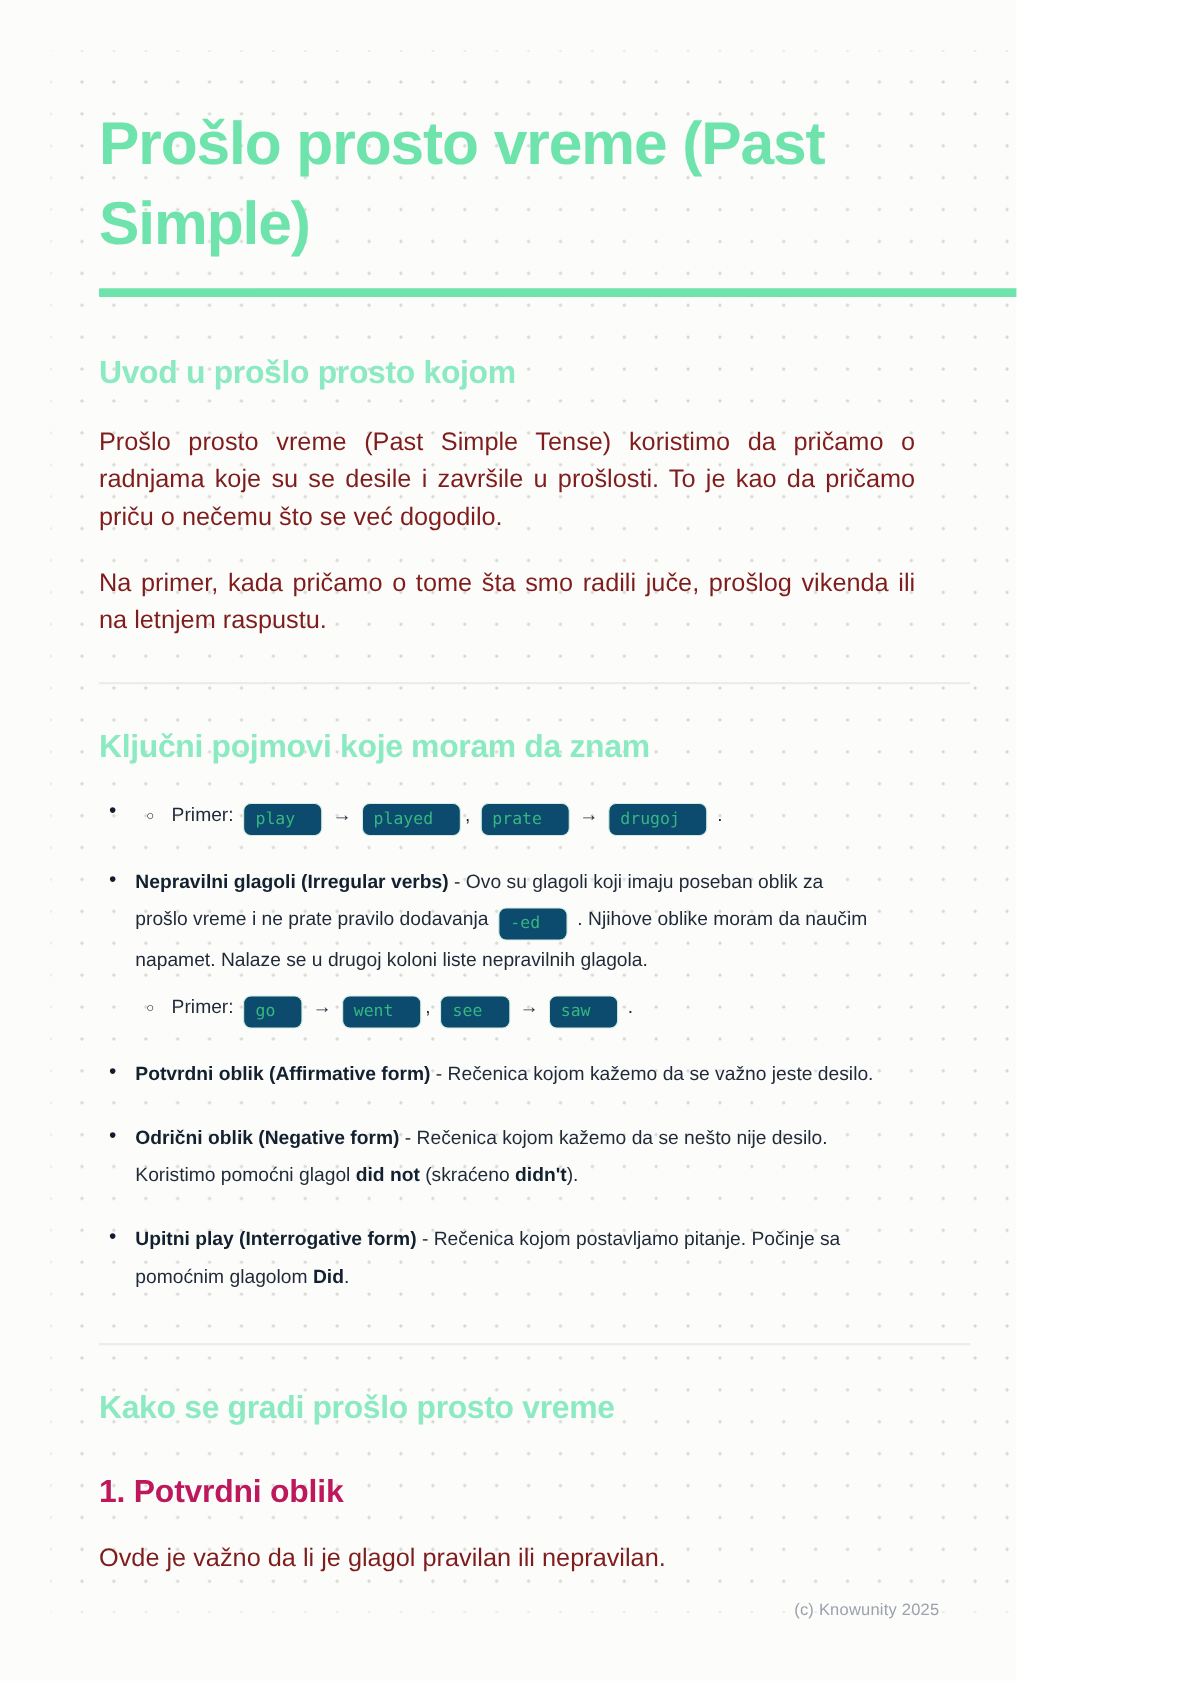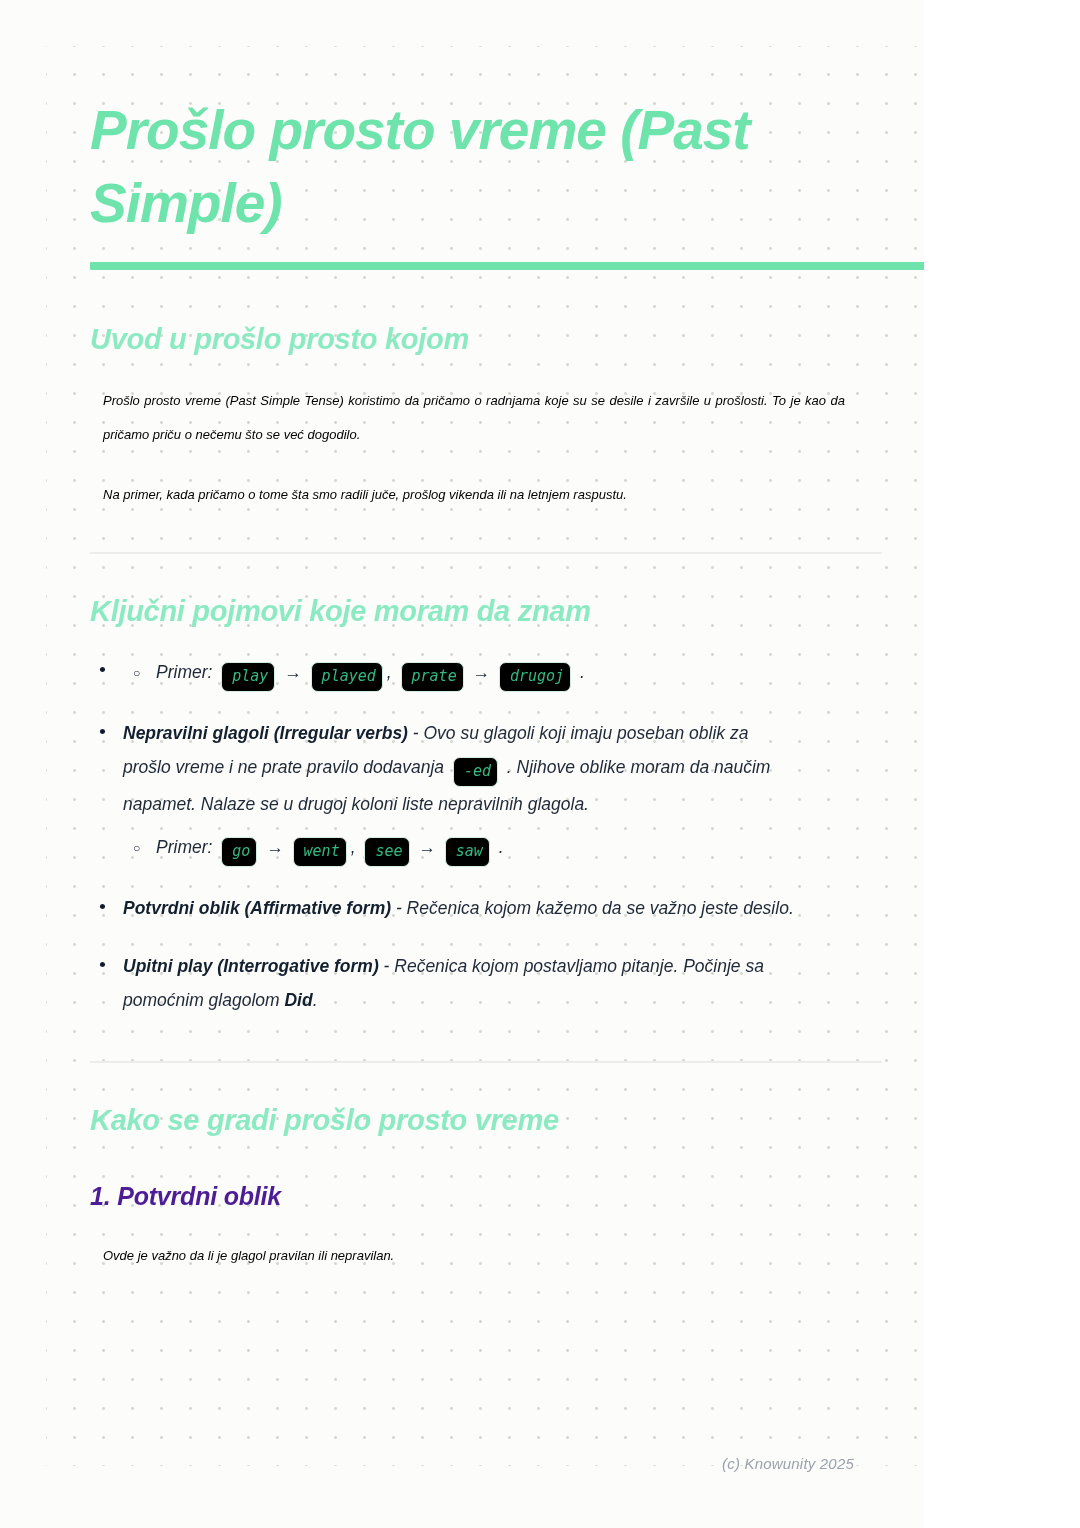--- a/index.html
+++ b/index.html
@@ -1,21 +1,20 @@
 <!DOCTYPE html>
 <html><head>
 <meta charset="utf-8">
 <style>
   html,body { margin:0; padding:0; background:#ffffff; }
   .page {
     position:relative; width:924px; height:1528px;
     background:#fcfcfb; overflow:hidden;
     font-family:"Liberation Sans", sans-serif;
     color:#1f2937;
-    font-style:italic;
   }
   
   .dotgrid {
     position:absolute; left:46px; top:46px; width:1034px; height:1420px;
     background-image: radial-gradient(circle, #d8d8d2 1.2px, transparent 1.7px);
     background-size:29px 29px; background-position:14px 14px;
     pointer-events:none;
   }
   
   .sidestrip {
@@ -30,25 +29,25 @@
     margin:94px 0 0 0; font-size:55px; line-height:73px;
     font-weight:800; letter-spacing:-1px; color:#6fe3ac;
   }
   .rule { height:8px; width:848px; background:#6fe3ac; border:none; margin:22px 0 0 0; border-radius:1px; }
 
   h2.sec { margin:0; font-size:29px; line-height:34px; font-weight:700; color:#8ceac3; letter-spacing:-0.3px; }
   #uvod-heading   { margin-top:52px; }
   #kljucni-heading{ margin-top:40px; }
   #kako-heading   { margin-top:40px; }
 
-  h3.subsec { margin:44px 0 0 0; font-size:25px; line-height:30px; font-weight:700; color:#4c1d95; letter-spacing:-0.2px; }
+  h3.subsec { margin:44px 0 0 0; font-size:29px; line-height:30px; font-weight:700; color:#be185d; letter-spacing:-0.2px; }
 
   p.body {
-    margin:13px; width:742px; font-size:13px; line-height:34px;
-    text-align:justify; color:#000000;
+    margin:0; width:742px; font-size:23px; line-height:34px;
+    text-align:justify; color:#7f1d1d;
   }
   #uvod-p1 { margin-top:28px; }
   #uvod-p2 { margin-top:26px; }
   #kako-p  { margin-top:28px; text-align:left; }
 
   .divider { border:none; border-top:2px solid #ececea; margin:0; width:792px; }
   #divider-1 { margin-top:40px; }
   #divider-2 { margin-top:44px; }
 
   ul.keylist { list-style:none; margin:26px 0 0 0; padding:0; width:706px; }
@@ -61,22 +60,22 @@
   .sub { position:relative; margin-top:8px; padding-left:33px; font-size:17.5px; line-height:36px; }
   .sub::before {
     content:"○"; position:absolute; left:10px; top:1px;
     font-size:12px; color:#111c2e;
   }
   .b { font-weight:700; color:#13202f; }
   .chip {
     display:inline-block;
     font-family:"DejaVu Sans Mono", monospace;
     font-size:15px; line-height:15px; color:#36b780;
-    background:#000000; border:1.5px solid #d2eee0; border-radius:7px;
-    padding:6px 6px 7px 10px; margin:0 4px; vertical-align:-3px;
+    background:#0c4a6e; border:1.5px solid #d2eee0; border-radius:7px;
+    padding:6px 24px 7px 10px; margin:0 4px; vertical-align:-3px;
   }
   .footer {
     position:absolute; top:1455px; right:70px;
     font-size:15px; color:#9ba2ac; letter-spacing:0.2px;
   }
 </style>
 </head>
 <body>
 
 <div class="page">
@@ -101,20 +100,23 @@
         <div class="sub"><span>Primer: </span><span class="chip">play</span><span> → </span><span class="chip">played</span><span>, </span><span class="chip">prate</span><span> → </span><span class="chip">drugoj</span><span> .</span></div>
       </li>
       <li>
         <div><span class="b">Nepravilni glagoli (Irregular verbs)</span><span> - Ovo su glagoli koji imaju poseban oblik za prošlo vreme i ne prate pravilo dodavanja </span><span class="chip">-ed</span><span> . Njihove oblike moram da naučim napamet. Nalaze se u drugoj koloni liste nepravilnih glagola.</span></div>
         <div class="sub"><span>Primer: </span><span class="chip">go</span><span> → </span><span class="chip">went</span><span>, </span><span class="chip">see</span><span> → </span><span class="chip">saw</span><span> .</span></div>
       </li>
       <li>
         <div><span class="b">Potvrdni oblik (Affirmative form)</span><span> - Rečenica kojom kažemo da se važno jeste desilo.</span></div>
       </li>
       <li>
+        <div><span class="b">Odrični oblik (Negative form)</span><span> - Rečenica kojom kažemo da se nešto nije desilo. Koristimo pomoćni glagol </span><span class="b">did not</span><span> (skraćeno </span><span class="b">didn't</span><span>).</span></div>
+      </li>
+      <li>
         <div><span class="b">Upitni play (Interrogative form)</span><span> - Rečenica kojom postavljamo pitanje. Počinje sa pomoćnim glagolom </span><span class="b">Did</span><span>.</span></div>
       </li>
     </ul>
 
     <hr class="divider" id="divider-2">
 
     <h2 class="sec" id="kako-heading">Kako se gradi prošlo prosto vreme</h2>
 
     <h3 class="subsec">1. Potvrdni oblik</h3>
     <p class="body" id="kako-p">Ovde je važno da li je glagol pravilan ili nepravilan.</p>

